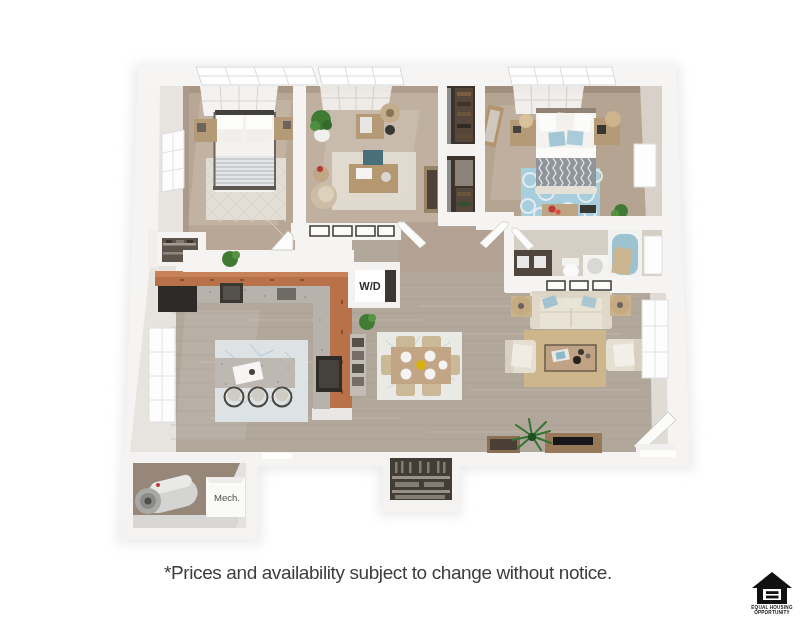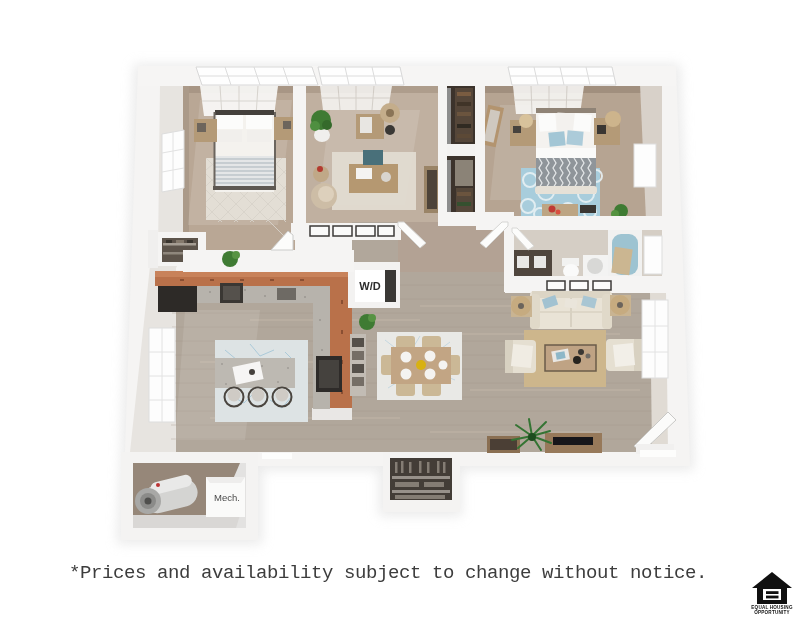--- a/index.html
+++ b/index.html
@@ -1,17 +1,17 @@
 <!DOCTYPE html>
 <html><head>
 <meta charset="utf-8">
 <style>
   html,body{margin:0;padding:0;background:#ffffff;width:800px;height:618px;overflow:hidden;}
   body{font-family:"Liberation Sans", sans-serif;}
-  .caption{position:absolute;left:0;top:562px;width:776px;text-align:center;font-size:19px;color:#3d3d3d;letter-spacing:-0.4px;font-family:Liberation Mono, monospace;}
+  .caption{position:absolute;left:0;top:562px;width:776px;text-align:center;font-size:19px;color:#3d3d3d;letter-spacing:-0.4px;}
 </style>
 </head>
 <body>
 <svg width="800" height="618" viewBox="0 0 800 618">
   <defs>
     <filter id="soft" x="-20%" y="-20%" width="140%" height="140%">
       <feGaussianBlur stdDeviation="6"></feGaussianBlur>
     </filter>
   </defs>
 

